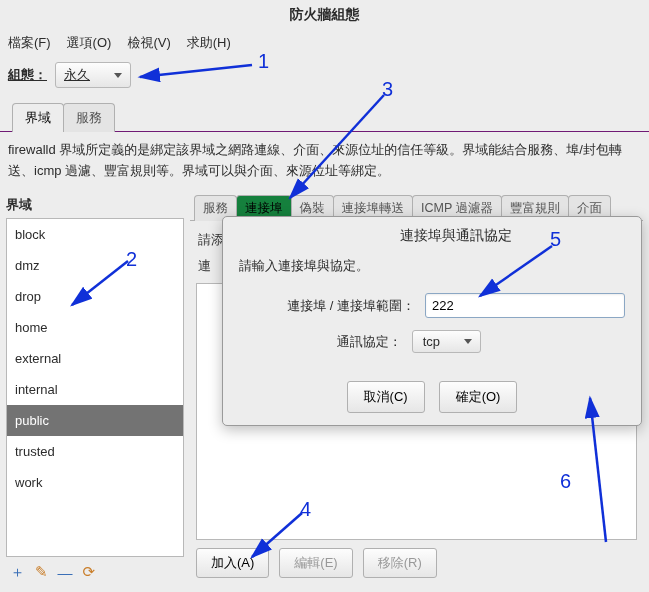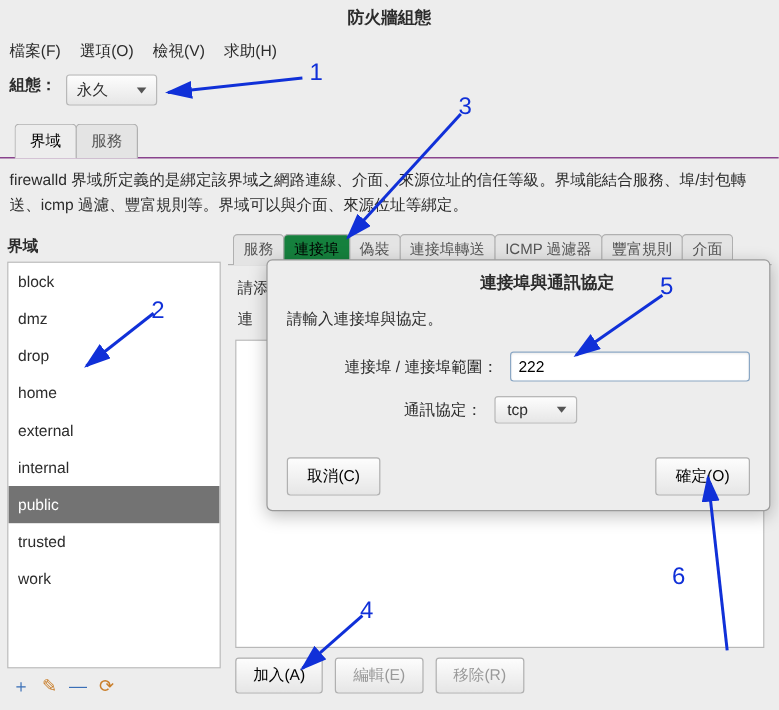--- a/index.html
+++ b/index.html
@@ -20,23 +20,25 @@
     padding: 6px 0;
   }
   .menubar {
     display: flex;
     gap: 16px;
     padding: 4px 12px 10px 8px;
   }
   .menuitem { cursor: pointer; }
   .config-row {
     display: flex;
+    align-items: center;
     gap: 8px;
     padding: 0 8px 14px 8px;
     font-weight: bold;
+    text-decoration: underline;
   }
   .combo {
     display: inline-flex;
     align-items: center;
     gap: 24px;
     background: linear-gradient(#fdfdfd,#e6e6e6);
     border: 1px solid #b8b8b8;
     border-radius: 3px;
     padding: 3px 8px;
     font-weight: normal;
@@ -163,21 +165,21 @@
     width: 420px;
     background: #ededed;
     border: 1px solid #9a9a9a;
     border-radius: 5px;
     box-shadow: 0 4px 14px rgba(0,0,0,0.25);
     z-index: 50;
     padding-bottom:12px;
   }
   .dialog-title {
     text-align:center;
-    font-weight:bold;
+    font-weight:normal;
     font-size:14px;
     padding: 10px 0 8px 0;
     margin-left: 48px;
   }
   .dialog-body { padding: 4px 16px 10px 16px;}
   .dialog-hint { padding-bottom: 12px;}
   .form-row {
     display:flex;
     align-items:center;
     justify-content:flex-end;
@@ -194,21 +196,21 @@
     font-size:13px;
     box-shadow: inset 0 1px 2px rgba(0,0,0,0.08);
   }
   .proto-combo {
     flex: 0 0 56px;
     margin-right:144px;
     padding-left:10px;
   }
   .dialog-buttons {
     display:flex;
-    justify-content:space-between;
+    justify-content:center;
     gap:14px;
     padding: 12px 16px 0 16px;
   }
   .dialog-buttons .btn { padding: 6px 16px;}
   
   svg.overlay {
     position:absolute;
     left:0; top:0;
     width:649px; height:592px;
     pointer-events:none;

